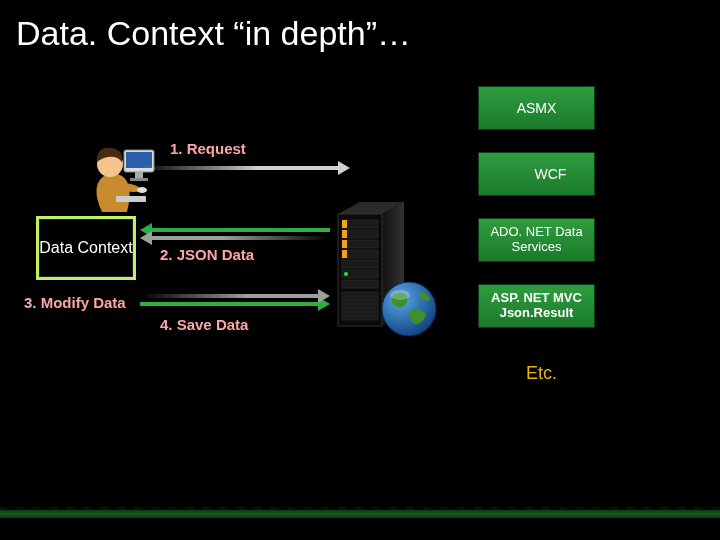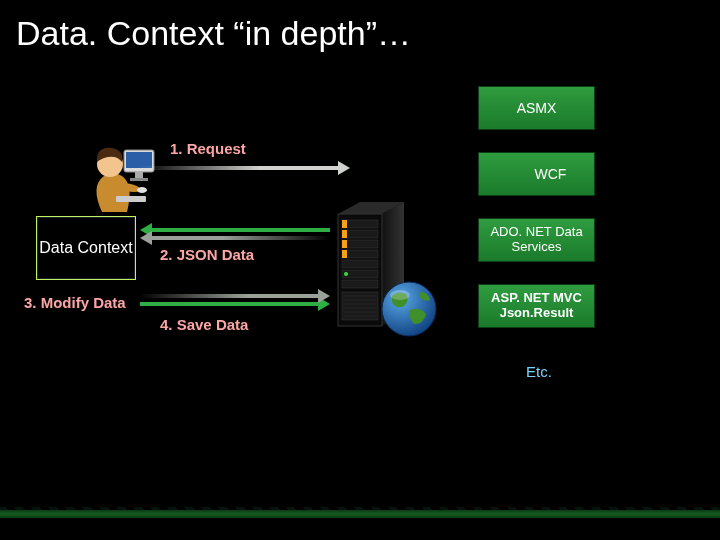--- a/index.html
+++ b/index.html
@@ -41,31 +41,31 @@
     justify-content: center;
     text-align: center;
     font-size: 14px;
     color: #fff;
     line-height: 1.15;
     padding: 2px 4px;
   }
   .green-box.small { font-size: 13px; }
   .etc-label {
     position: absolute;
-    color: #7dd3fc;
-    font-size: 15px;
+    color: #eab308;
+    font-size: 18px;
   }
 
   
   .dc-box {
     position: absolute;
     width: 100px;
     height: 64px;
     background: #000;
-    border: 1px solid #bef264;
+    border: 3px solid #bef264;
     box-shadow: 3px 4px 6px rgba(0,0,0,0.8), inset 0 0 0 1px #222;
     display: flex;
     align-items: center;
     justify-content: center;
     text-align: center;
     font-size: 16px;
     color: #fff;
     line-height: 1.2;
   }
 

